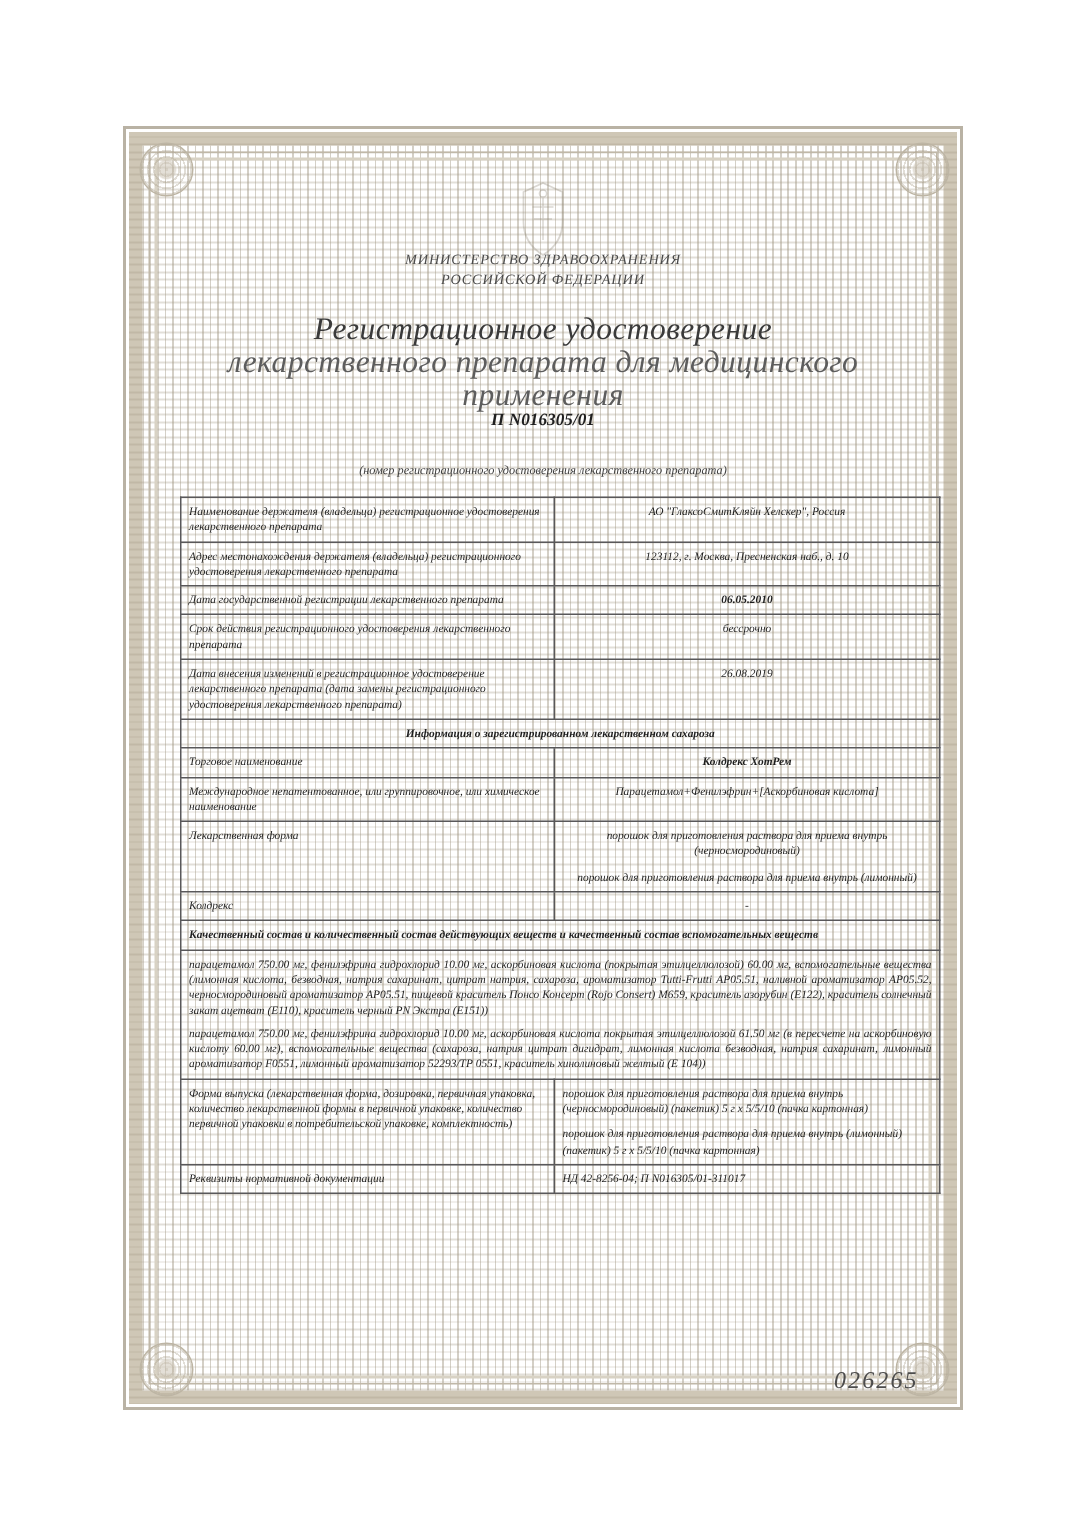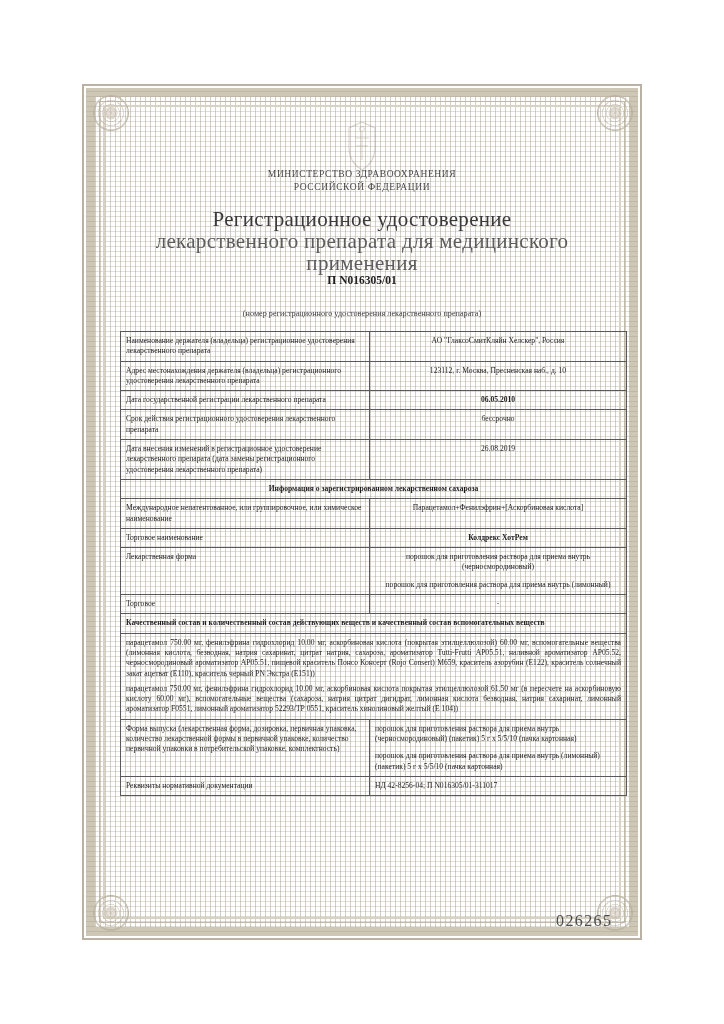--- a/index.html
+++ b/index.html
@@ -15,20 +15,21 @@
     position: relative;
     overflow: hidden;
   }
 
   
   .page {
     position: absolute;
     left: 0; top: 0;
     width: 724px;
     height: 884px;
+    font-style: italic;
   }
   .border-outer {
     position: absolute;
     left: 82px; top: 84px;
     width: 560px; height: 856px;
     border: 2px solid #b9b2a4;
     box-sizing: border-box;
   }
   .border-guilloche {
     position: absolute;
@@ -237,36 +238,36 @@
         <tr>
           <td class="label">Дата внесения изменений в регистрационное удостоверение лекарственного препарата (дата замены регистрационного удостоверения лекарственного препарата)</td>
           <td class="value center-v">26.08.2019</td>
         </tr>
 
         <tr>
           <td class="section" colspan="2">Информация о зарегистрированном лекарственном сахароза</td>
         </tr>
 
         <tr>
+          <td class="label">Торговое наименование</td>
+          <td class="value bold-c">Колдрекс ХотРем</td>
+        </tr>
+        <tr>
           <td class="label">Международное непатентованное, или группировочное, или химическое наименование</td>
           <td class="value center-v">Парацетамол+Фенилэфрин+[Аскорбиновая кислота]</td>
-        </tr>
-        <tr>
-          <td class="label">Торговое наименование</td>
-          <td class="value bold-c">Колдрекс ХотРем</td>
         </tr>
         <tr>
           <td class="label">Лекарственная форма</td>
           <td class="value center-v">
             <span class="val-line">порошок для приготовления раствора для приема внутрь (черносмородиновый)</span>
             <span class="val-line">порошок для приготовления раствора для приема внутрь (лимонный)</span>
           </td>
         </tr>
         <tr>
-          <td class="label">Торговое</td>
+          <td class="label">Колдрекс</td>
           <td class="value center-v">-</td>
         </tr>
 
         <tr>
           <td class="full" colspan="2">Качественный состав и количественный состав действующих веществ и качественный состав вспомогательных веществ</td>
         </tr>
         <tr>
           <td class="composition" colspan="2">
             <p>парацетамол 750.00 мг, фенилэфрина гидрохлорид 10.00 мг, аскорбиновая кислота (покрытая этилцеллюлозой) 60.00 мг, вспомогательные вещества (лимонная кислота, безводная, натрия сахаринат, цитрат натрия, сахароза, ароматизатор Tutti-Frutti AP05.51, наливной ароматизатор AP05.52, черносмородиновый ароматизатор AP05.51, пищевой краситель Понсо Консерт (Rojo Consert) M659, краситель азорубин (E122), краситель солнечный закат ацетват (E110), краситель черный PN Экстра (E151))</p>
             <p>парацетамол 750.00 мг, фенилэфрина гидрохлорид 10.00 мг, аскорбиновая кислота покрытая этилцеллюлозой 61.50 мг (в пересчете на аскорбиновую кислоту 60.00 мг), вспомогательные вещества (сахароза, натрия цитрат дигидрат, лимонная кислота безводная, натрия сахаринат, лимонный ароматизатор F0551, лимонный ароматизатор 52293/ТР 0551, краситель хинолиновый желтый (E 104))</p>

